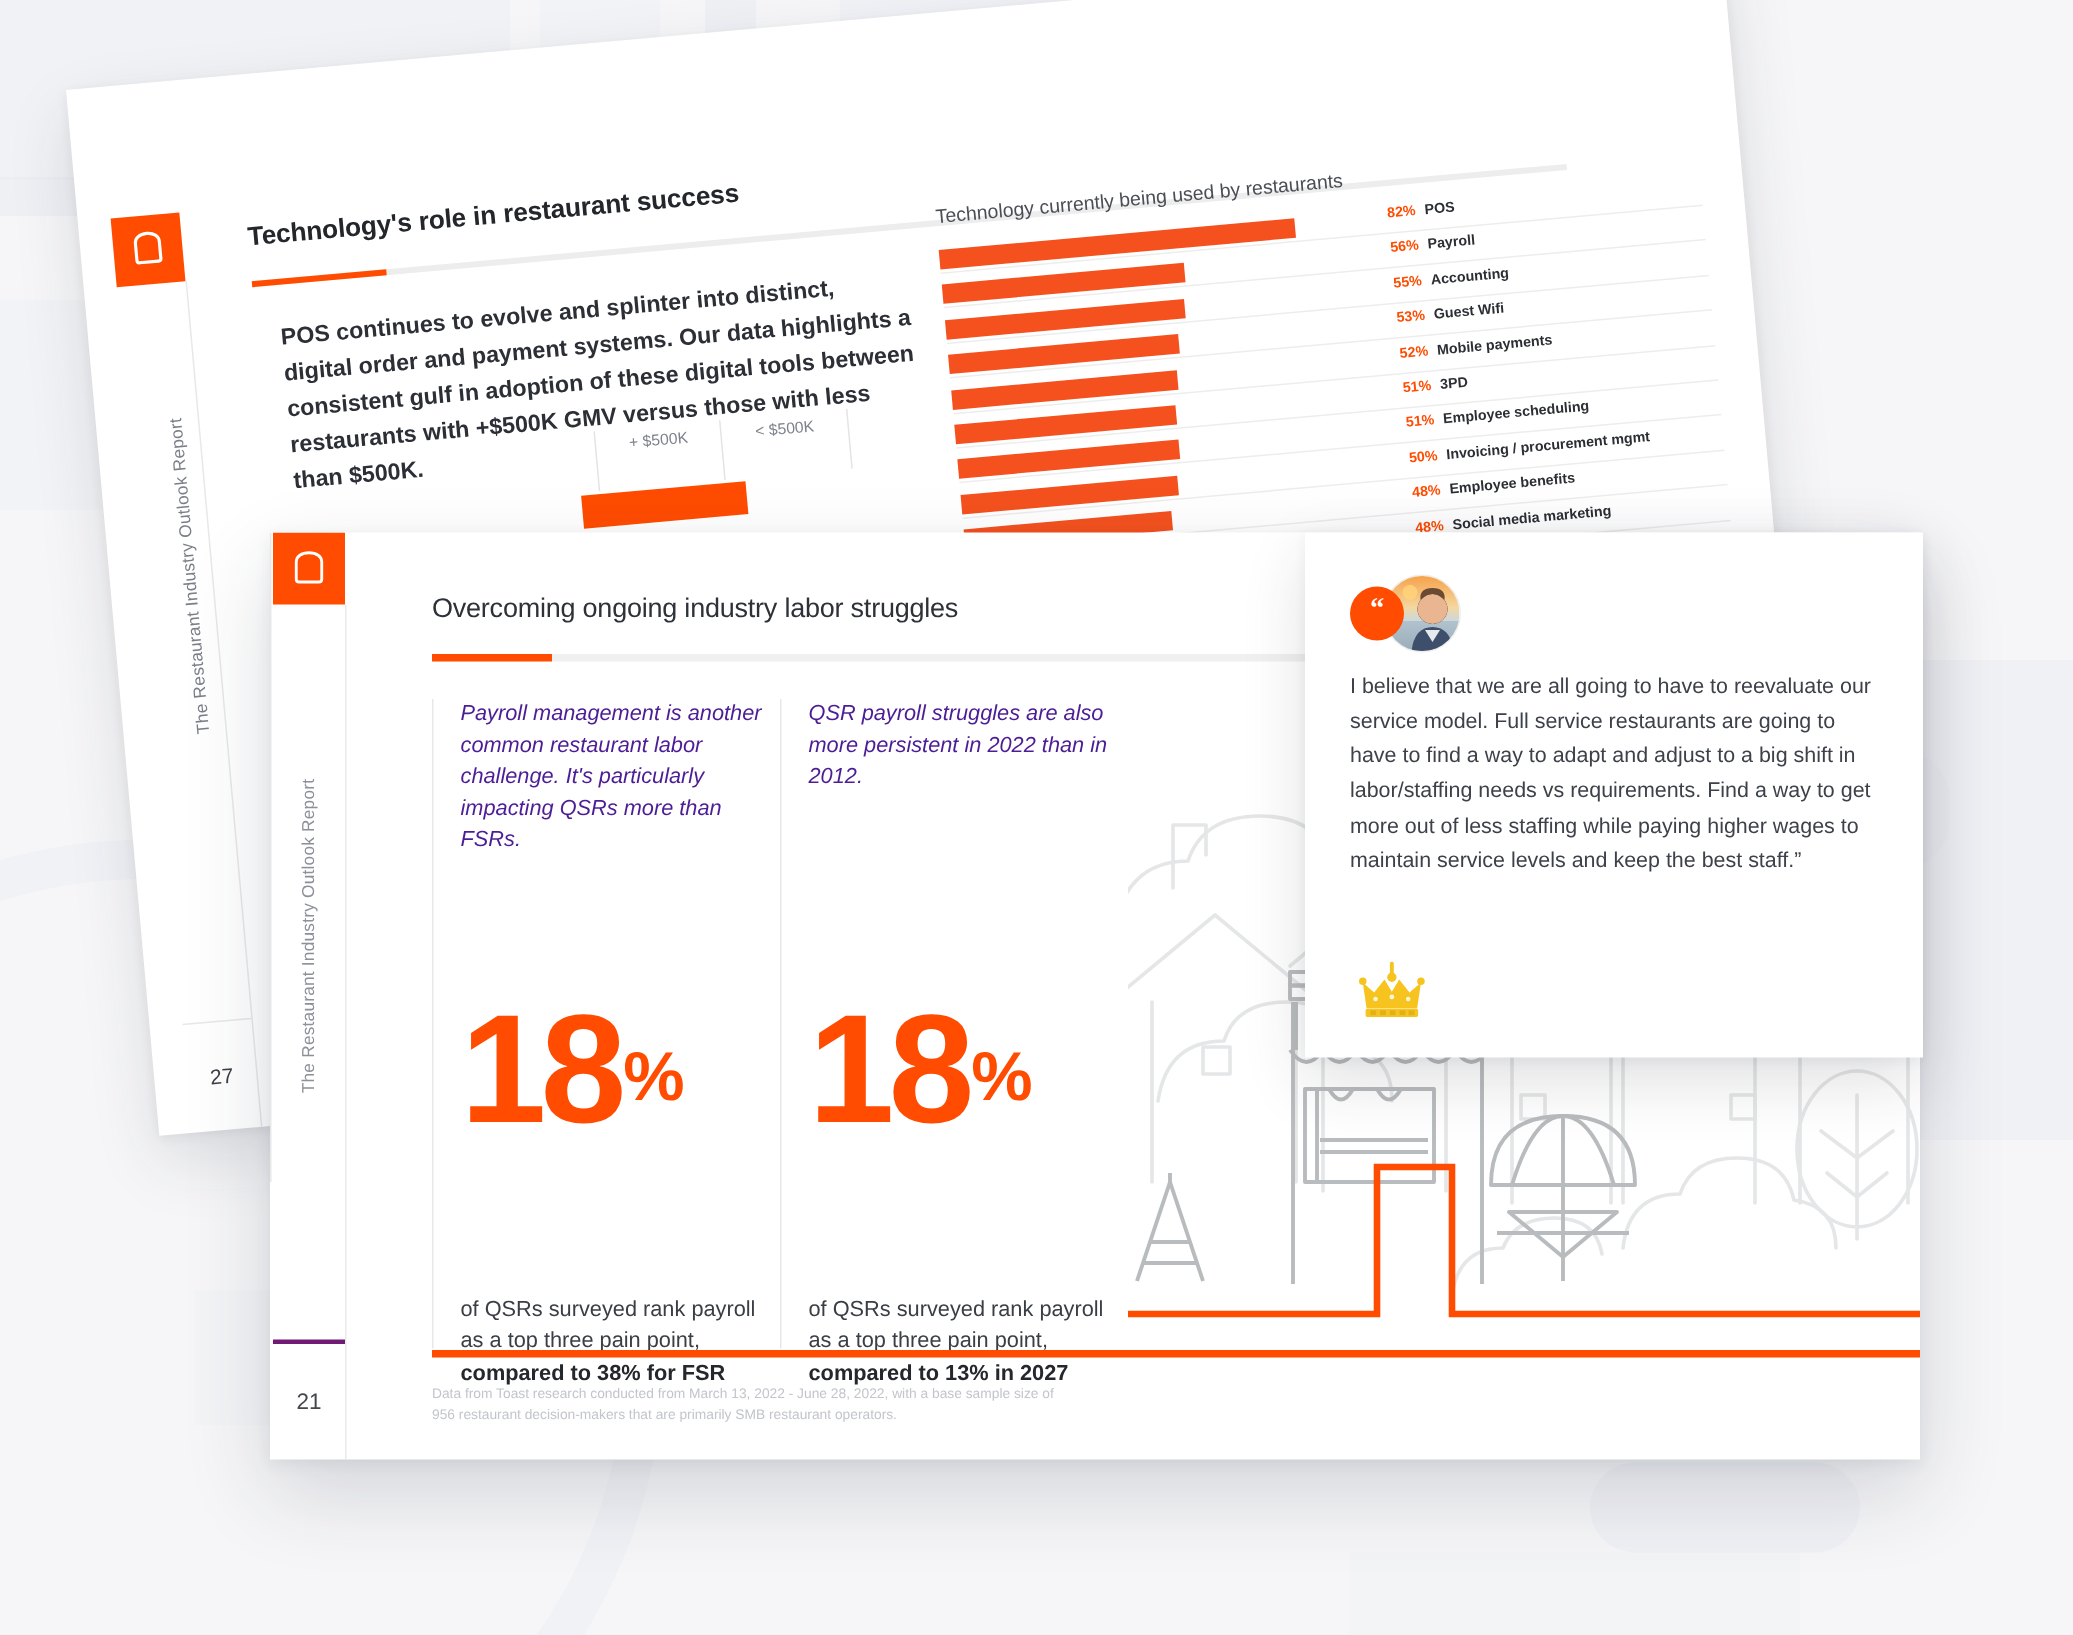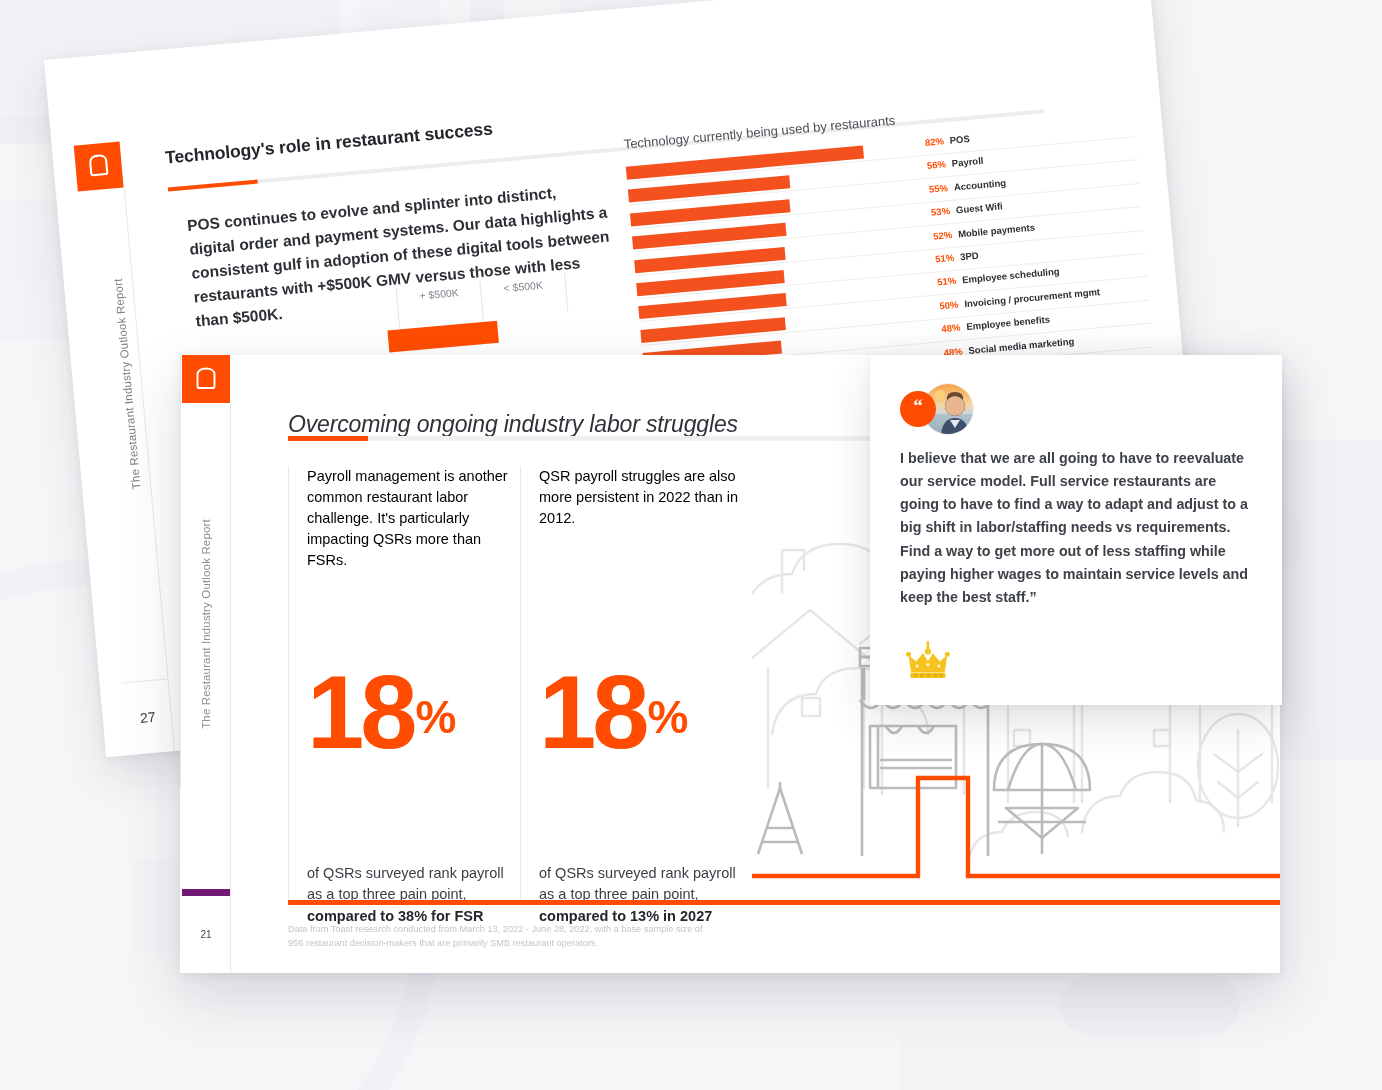--- a/index.html
+++ b/index.html
@@ -60,32 +60,32 @@
   
   #page-front{
     left:180px;top:355px;width:1100px;height:618px;
     box-shadow:0 22px 54px rgba(40,45,60,.16), 0 3px 10px rgba(40,45,60,.08);
     z-index:3;overflow:hidden;
   }
   #fp-toast{position:absolute;left:2px;top:0;width:48px;height:48px;background:#FF4C00;display:flex;align-items:center;justify-content:center;}
   #fp-rail{position:absolute;left:2px;top:48px;width:48px;bottom:0;border-right:1px solid #eaeaea;}
   #fp-railtxt{position:absolute;left:-136px;top:215px;width:320px;transform:rotate(-90deg);transform-origin:center;
       font-size:11.5px;color:#8b9099;letter-spacing:.15px;text-align:center;white-space:nowrap;}
-  #fp-pagenum{position:absolute;left:2px;width:48px;bottom:0;height:77px;border-top:7px solid #701a75;
-      display:flex;align-items:center;justify-content:center;font-size:10px;color:#44474d;}
-
-  #fp-title{position:absolute;left:108px;top:56px;font-size:23px;color:#2e3238;letter-spacing:-.15px;font-style:italic;}
+  #fp-pagenum{position:absolute;left:2px;width:48px;bottom:0;height:77px;border-top:3px solid #701a75;
+      display:flex;align-items:center;justify-content:center;font-size:15px;color:#44474d;}
+
+  #fp-title{position:absolute;left:108px;top:40px;font-size:18px;color:#2e3238;letter-spacing:-.15px;}
   #fp-rule{position:absolute;left:108px;top:81px;right:0;height:5px;background:#f0f0f0;}
   #fp-rule i{display:block;width:80px;height:5px;background:#FF4C00;}
 
   .statcol{position:absolute;top:111px;height:433px;border-left:1px solid #e8e8e8;padding-left:18px;box-sizing:border-box;}
   #col1{left:108px;width:232px;}
   #col2{left:340px;width:232px;}
   #col3{left:572px;width:20px;height:433px;border-left:1px solid #e8e8e8;}
-  .stat-intro{font-size:14.5px;line-height:1.45;color:#000000;}
+  .stat-intro{font-size:14.5px;line-height:1.45;color:#4c1d95;font-style:italic;}
   .bignum{position:absolute;left:18px;top:204px;display:flex;align-items:flex-start;color:#FF4C00;line-height:.84;}
   .bignum .n{font-size:103px;font-weight:700;letter-spacing:-4px;}
   .bignum .p{font-size:46px;font-weight:700;margin-top:28px;margin-left:2px;}
   .stat-foot{position:absolute;left:18px;top:397px;width:205px;font-size:14.5px;line-height:1.47;color:#3a3e45;}
   .stat-foot b{font-weight:700;color:#24272c;}
 
   
   #fp-footline{position:absolute;left:108px;right:0;bottom:68px;height:5px;background:#FF4C00;}
   #fp-source{position:absolute;left:108px;bottom:22px;width:420px;font-size:9.2px;line-height:1.5;color:#c2c5ca;}
 
@@ -97,21 +97,21 @@
   #quote{
     position:absolute;left:870px;top:355px;width:412px;height:350px;background:#fff;
     box-shadow:0 16px 40px rgba(40,45,60,.14), 0 2px 8px rgba(40,45,60,.06);
     z-index:5;box-sizing:border-box;padding:28px 30px 0 30px;
   }
   #q-avatarwrap{position:relative;height:52px;}
   #q-badge{position:absolute;left:0;top:8px;width:36px;height:36px;border-radius:50%;background:#FF4C00;
      display:flex;align-items:center;justify-content:center;color:#fff;font-size:19px;font-weight:700;
      font-family:"Liberation Serif",serif;line-height:1;padding-bottom:8px;box-sizing:border-box;z-index:2;}
   #q-photo{position:absolute;left:22px;top:0;width:50px;height:50px;border-radius:50%;overflow:hidden;z-index:1;border:1px solid #eee;}
-  #q-text{margin-top:12px;font-size:14.3px;line-height:1.62;color:#3d4149;font-weight:bold;}
+  #q-text{margin-top:12px;font-size:14.3px;line-height:1.62;color:#3d4149;}
   #q-attrib{position:absolute;left:30px;bottom:26px;right:30px;display:flex;align-items:flex-start;}
   #q-crown{width:56px;flex:0 0 56px;display:flex;align-items:center;justify-content:center;padding-top:4px;}
   #q-meta{border-left:1px solid #e3e3e3;padding-left:16px;}
   #q-name{font-size:11.6px;font-weight:700;color:#26292e;line-height:1.35;}
   #q-sub{margin-top:9px;font-size:9.6px;color:#9aa0a8;}
 </style>
 </head>
 <body>
 
 <div id="bg">

